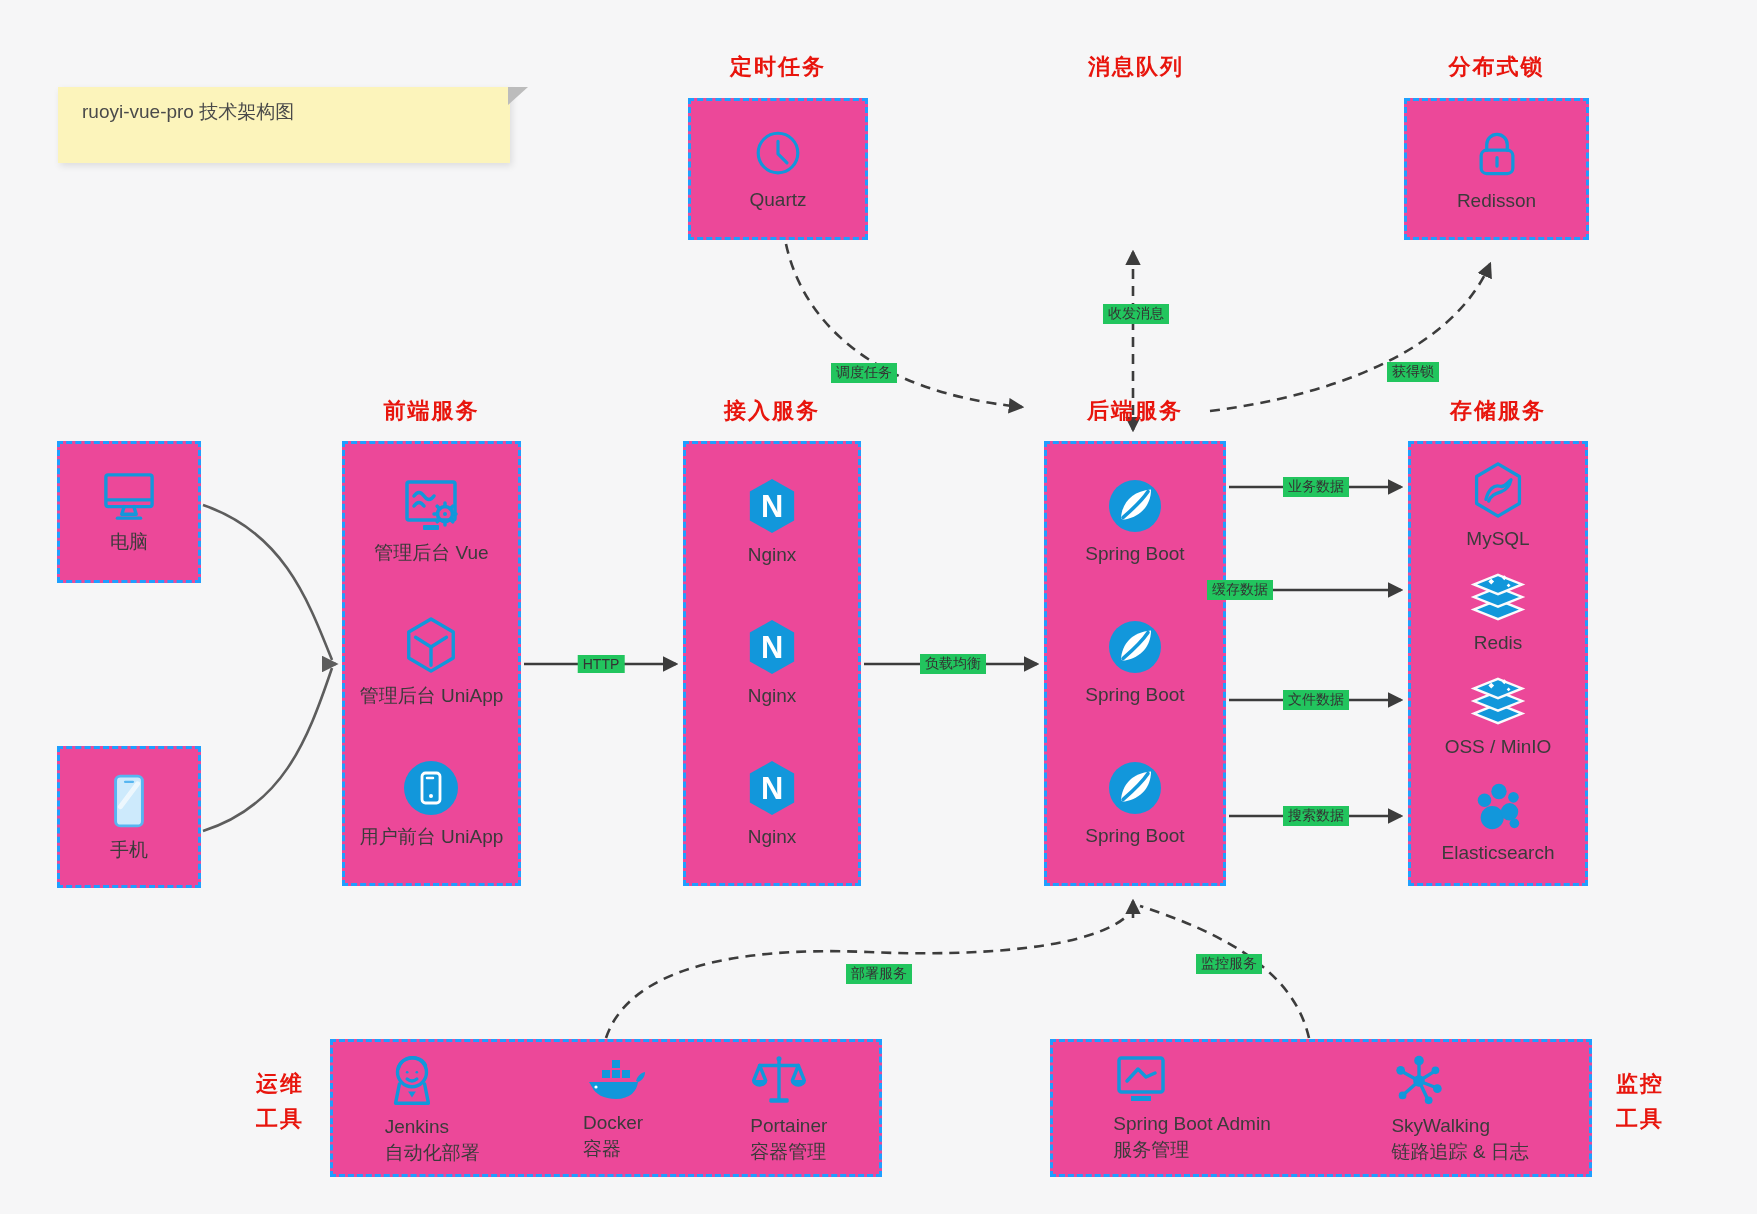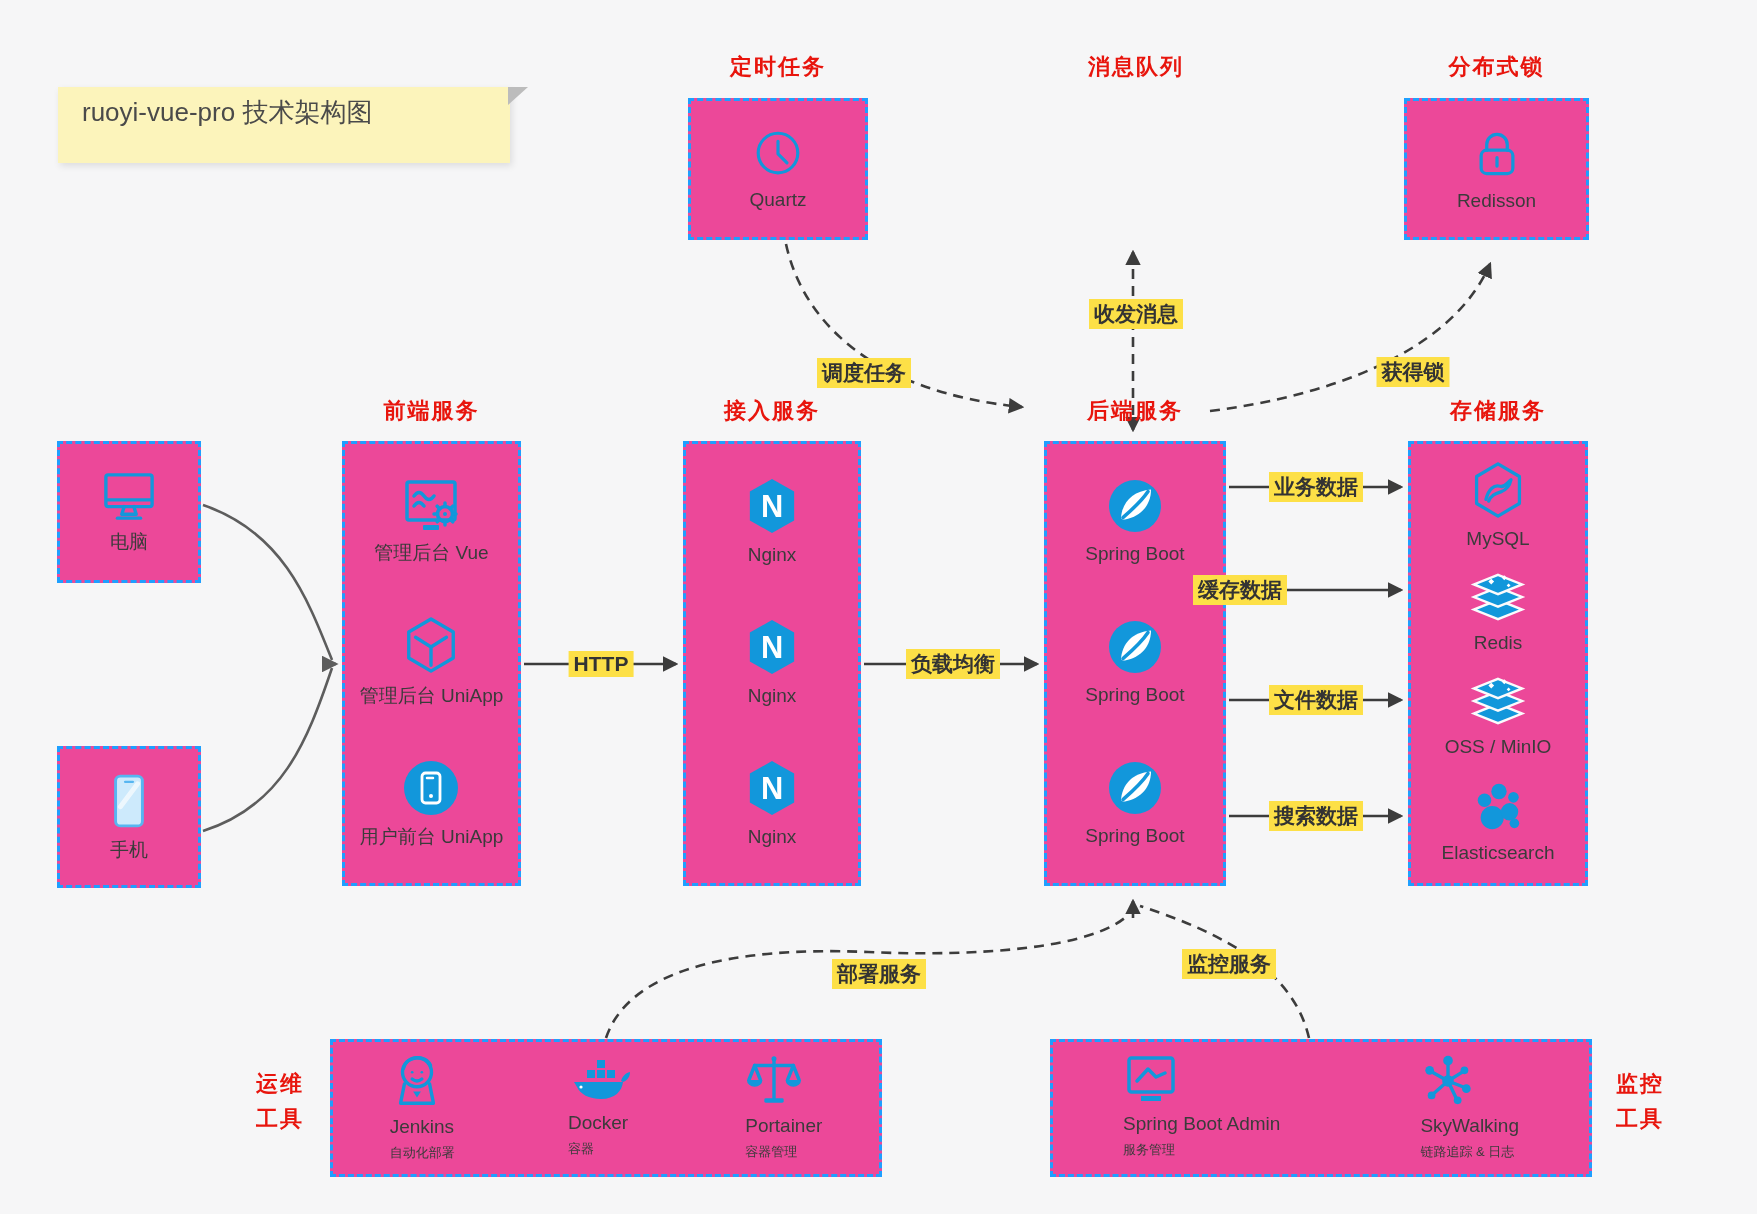--- a/index.html
+++ b/index.html
@@ -13,40 +13,40 @@
 
   .gbox{position:absolute; border:3px dashed var(--accent_blue); background:#ec4899; z-index:1;}
   .vbox{display:flex; flex-direction:column; justify-content:space-around; align-items:center; padding:8px 0;}
   .cbox{display:flex; flex-direction:column; justify-content:center; align-items:center; gap:9px;}
   .hbox{display:flex; flex-direction:row; justify-content:space-around; align-items:center;}
 
   .item{display:flex; flex-direction:column; align-items:center; gap:7px;}
   .bitem{display:flex; flex-direction:column; align-items:flex-start; gap:0;}
   .bitem svg{margin-bottom:5px;}
   .ilabel{font-size:19px; color:var(--text_dark); white-space:nowrap; line-height:26px;}
-  .sub{font-size:13px; color:var(--text_dark); white-space:nowrap; line-height:26px;}
+  .sub{font-size:19px; color:var(--text_dark); white-space:nowrap; line-height:26px;}
 
   .rtitle{position:absolute; color:var(--accent_red); font-weight:bold; font-size:22px;
           text-align:center; letter-spacing:2px; z-index:3; white-space:nowrap;}
   .side-label{position:absolute; color:var(--accent_red); font-weight:bold; font-size:22px;
           text-align:center; line-height:35px; letter-spacing:2px; z-index:3;}
 
   .note{position:absolute; left:58px; top:87px; width:452px; height:76px; background:var(--note_bg);
         padding:11px 0 0 24px; box-shadow:2px 3px 7px rgba(0,0,0,0.10); z-index:3;}
-  .note div{font-size:26px; line-height:28px; color:#4a4a4a; white-space:nowrap;}
+  .note div{font-size:19px; line-height:28px; color:#4a4a4a; white-space:nowrap;}
   .note-fold{position:absolute; right:-18px; top:0; width:0; height:0;
         border-left:20px solid #bcbcbc; border-bottom:18px solid transparent;}
 
   .wires{position:absolute; left:0; top:0; z-index:2; pointer-events:none;}
   .sl{stroke:var(--line_dark); stroke-width:2.6; fill:none;}
   .dl{stroke:var(--line_dark); stroke-width:2.6; fill:none; stroke-dasharray:10 7;}
   .cl{stroke:var(--line_gray); stroke-width:2.6; fill:none;}
 
-  .edge-label{position:absolute; transform:translate(-50%,-50%); background:#fde047;
-        padding:1px 5px; font-size:21px; color:#333; white-space:nowrap; z-index:3;font-weight:bold;}
+  .edge-label{position:absolute; transform:translate(-50%,-50%); background:#22c55e;
+        padding:1px 5px; font-size:14px; color:#333; white-space:nowrap; z-index:3;}
 
   
   .st{fill:none; stroke:var(--icon_blue); stroke-width:3.5; stroke-linecap:round; stroke-linejoin:round;}
   .fl{fill:var(--icon_blue);}
 </style>
 </head>
 <body>
 
 <div class="canvas">
 

